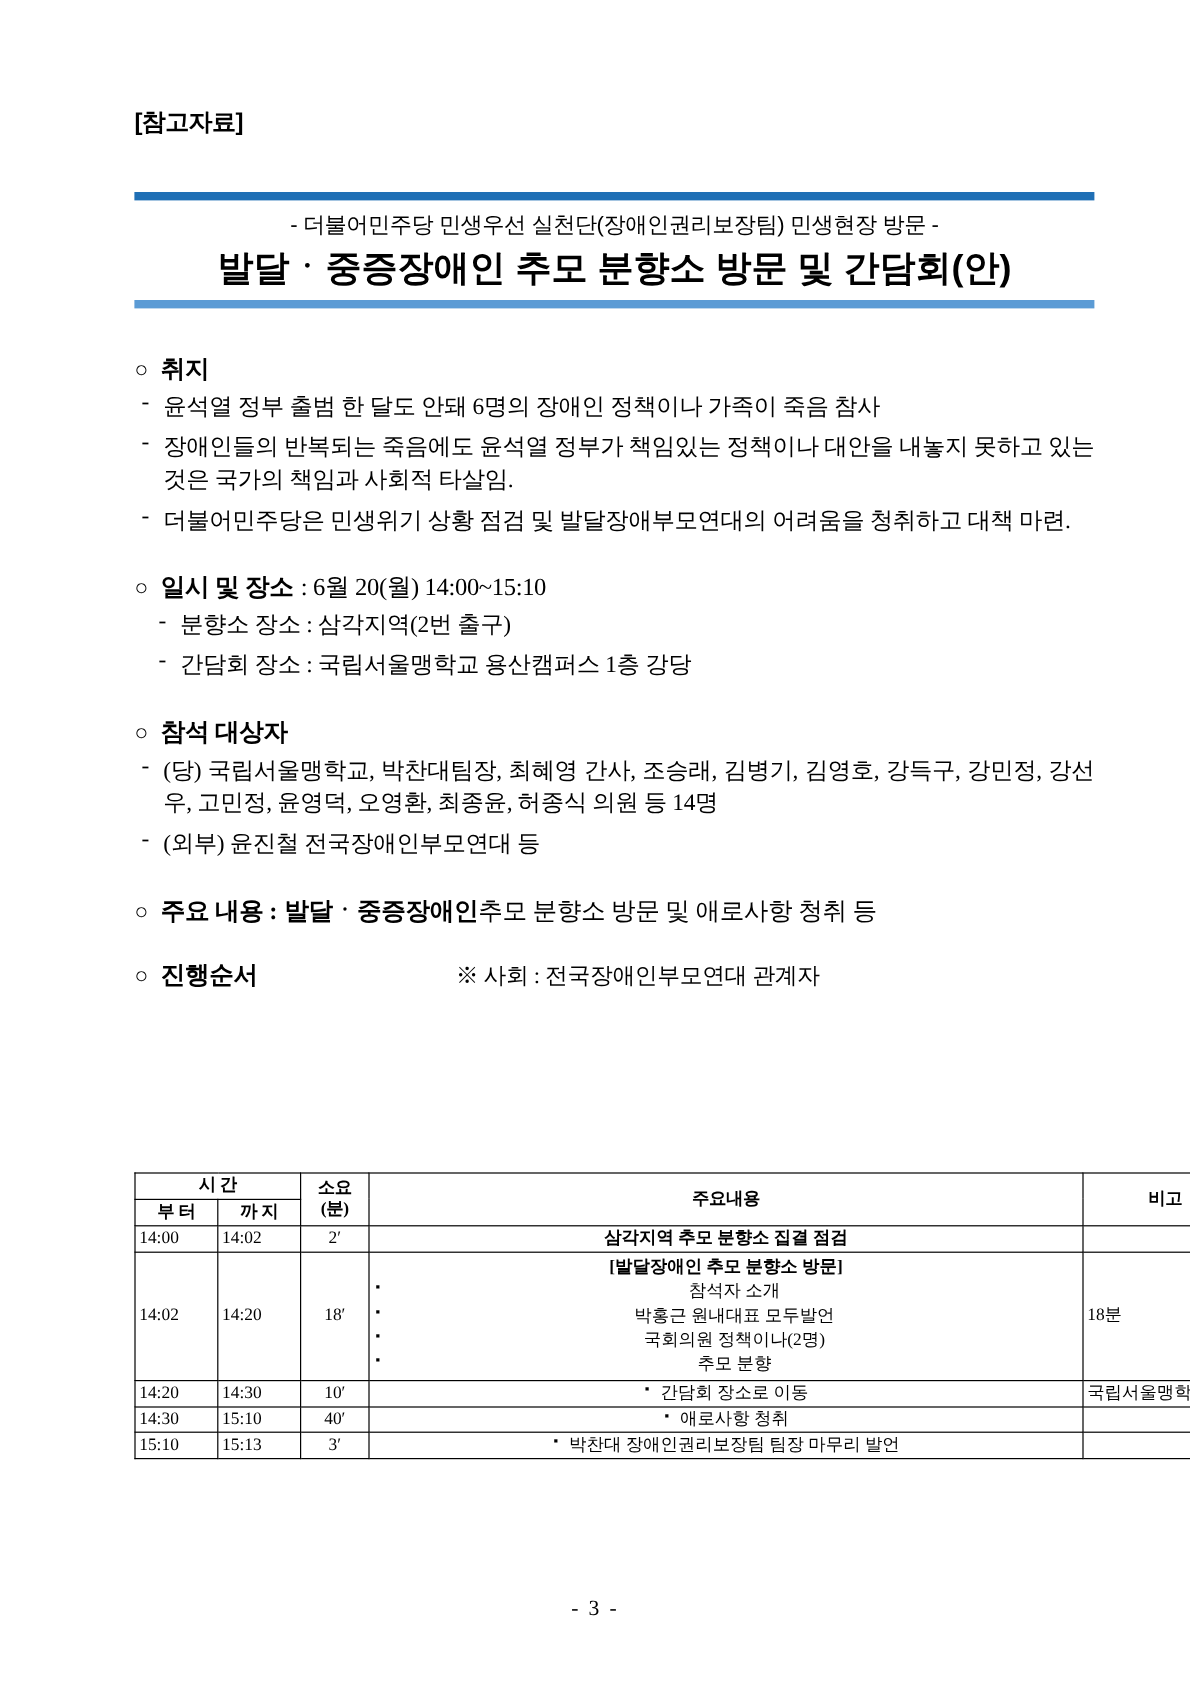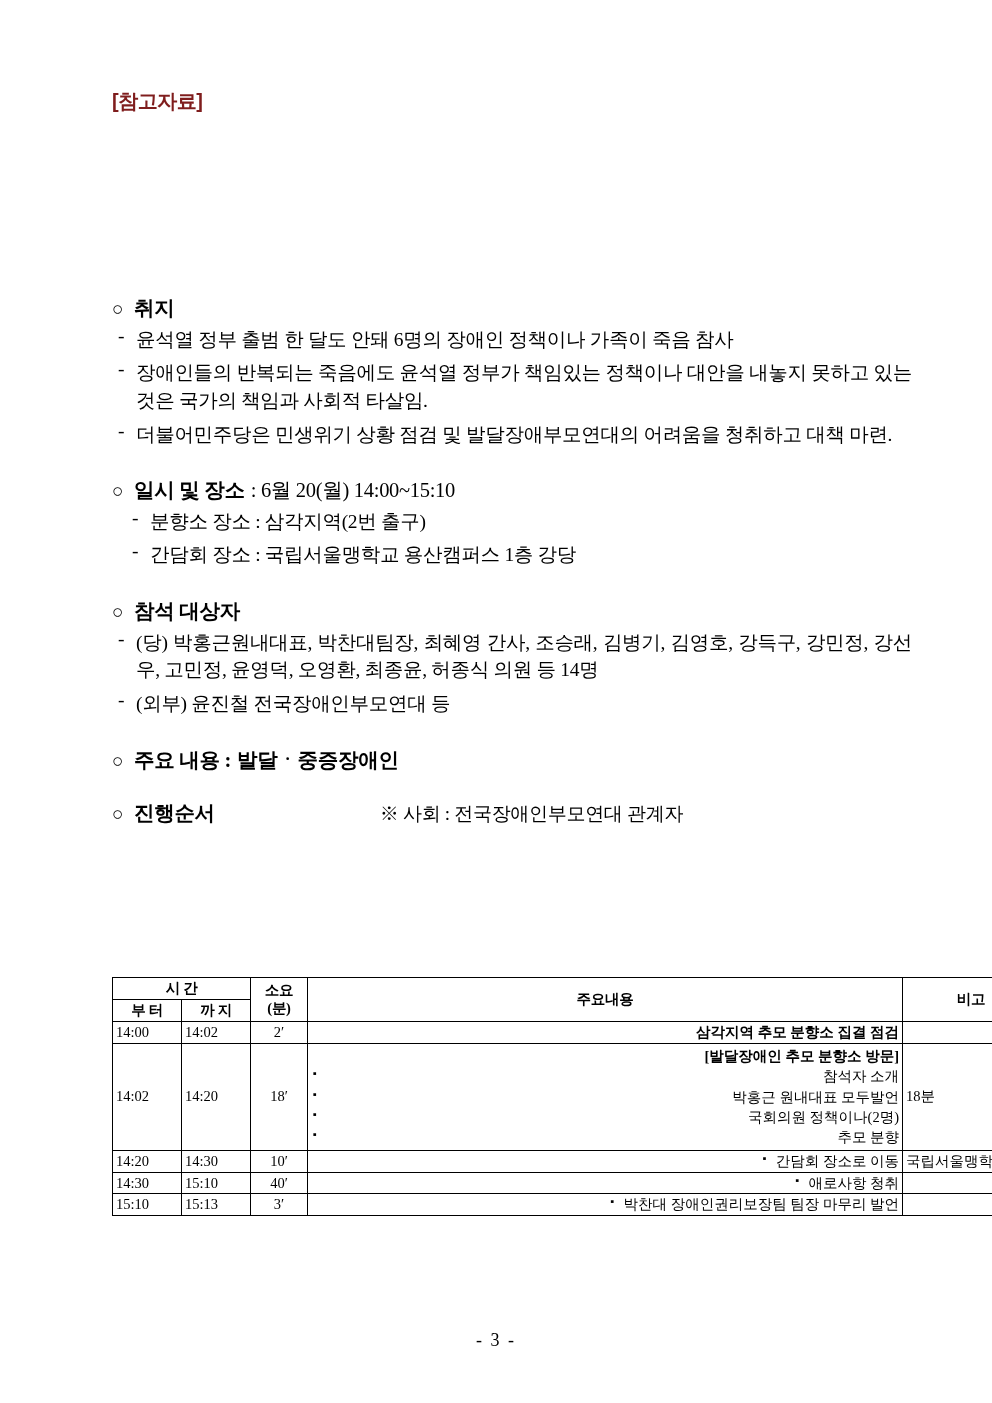--- a/index.html
+++ b/index.html
@@ -25,21 +25,21 @@
   }
 
   
   .ref-tag {
     position: absolute;
     left: 112px;
     top: 88px;
     font-size: 20px;
     font-weight: bold;
     letter-spacing: -0.5px;
-    color: #7f1d1d;
+    color: #000000;
     font-family: "Liberation Sans", sans-serif;
   }
 
   
   .title-block {
     position: absolute;
     left: 112px;
     top: 160px;
     width: 800px;
   }
@@ -154,21 +154,21 @@
     vertical-align: middle;
     line-height: 1.3;
   }
   table.schedule th {
     text-align: center;
     font-weight: bold;
     letter-spacing: -0.3px;
   }
   .c-time { width: 62px; text-align: left; }
   .c-dur  { width: 50px; text-align: center; }
-  .c-main { text-align: right; padding-left: 6px; }
+  .c-main { text-align: center; padding-left: 6px; }
   .c-note { width: 130px; text-align: left; }
   td.c-main b { font-weight: bold; }
   .sq-list { margin: 0; padding: 0; list-style: none; }
   .sq-list li {
     position: relative;
     padding-left: 14px;
     margin: 1.5px 0;
   }
   .sq-list li:before {
     content: "\25AA";
@@ -202,20 +202,26 @@
     letter-spacing: 2px;
   }
 </style>
 </head>
 <body>
 
 <div class="page">
 
   <div class="ref-tag">[참고자료]</div>
 
+  <div class="title-block">
+    <div class="rule-top"></div>
+    <div class="title-sub">- 더불어민주당 민생우선 실천단(장애인권리보장팀) 민생현장 방문 -</div>
+    <div class="title-main">발달ㆍ중증장애인 추모 분향소 방문 및 간담회(안)</div>
+    <div class="rule-bottom"></div>
+  </div>
 
   <div class="content">
 
     <div class="sec">
       <div class="sec-head">
         <span class="marker-o">○</span>
         <span class="head-text">취지</span>
       </div>
       <div class="bullet-list">
         <div class="bl-item">
@@ -256,36 +262,37 @@
     <div class="gap-md"></div>
 
     <div class="sec">
       <div class="sec-head">
         <span class="marker-o">○</span>
         <span class="head-text">참석 대상자</span>
       </div>
       <div class="bullet-list">
         <div class="bl-item">
           <span class="bl-dash">-</span>
-          <span class="bl-text">(당) 박홍근원내대표, 박찬대팀장, 최혜영 간사, 조승래, 김병기, 김영호, 강득구, 강민정, 강선우, 고민정, 윤영덕, 오영환, 최종윤, 허종식 의원 등 14명</span>
+          <span class="bl-text">(당) 국립서울맹학교, 박찬대팀장, 최혜영 간사, 조승래, 김병기, 김영호, 강득구, 강민정, 강선우, 고민정, 윤영덕, 오영환, 최종윤, 허종식 의원 등 14명</span>
         </div>
         <div class="bl-item">
           <span class="bl-dash">-</span>
           <span class="bl-text">(외부) 윤진철 전국장애인부모연대 등</span>
         </div>
       </div>
     </div>
 
     <div class="gap-md"></div>
 
     <div class="sec">
       <div class="sec-head">
         <span class="marker-o">○</span>
         <span class="head-text">주요 내용 :</span>
         <span class="head-rest" style="margin-left:6px">발달ㆍ중증장애인</span>
+        <span class="sec-inline-val"> 추모 분향소 방문 및 애로사항 청취 등</span>
       </div>
     </div>
 
     <div class="gap-md"></div>
 
     <div class="sec">
       <div class="sec-head prog-head-row">
         <span class="marker-o">○</span>
         <span class="head-text">진행순서</span>
         <span class="prog-note">※ 사회 : 전국장애인부모연대 관계자</span>

